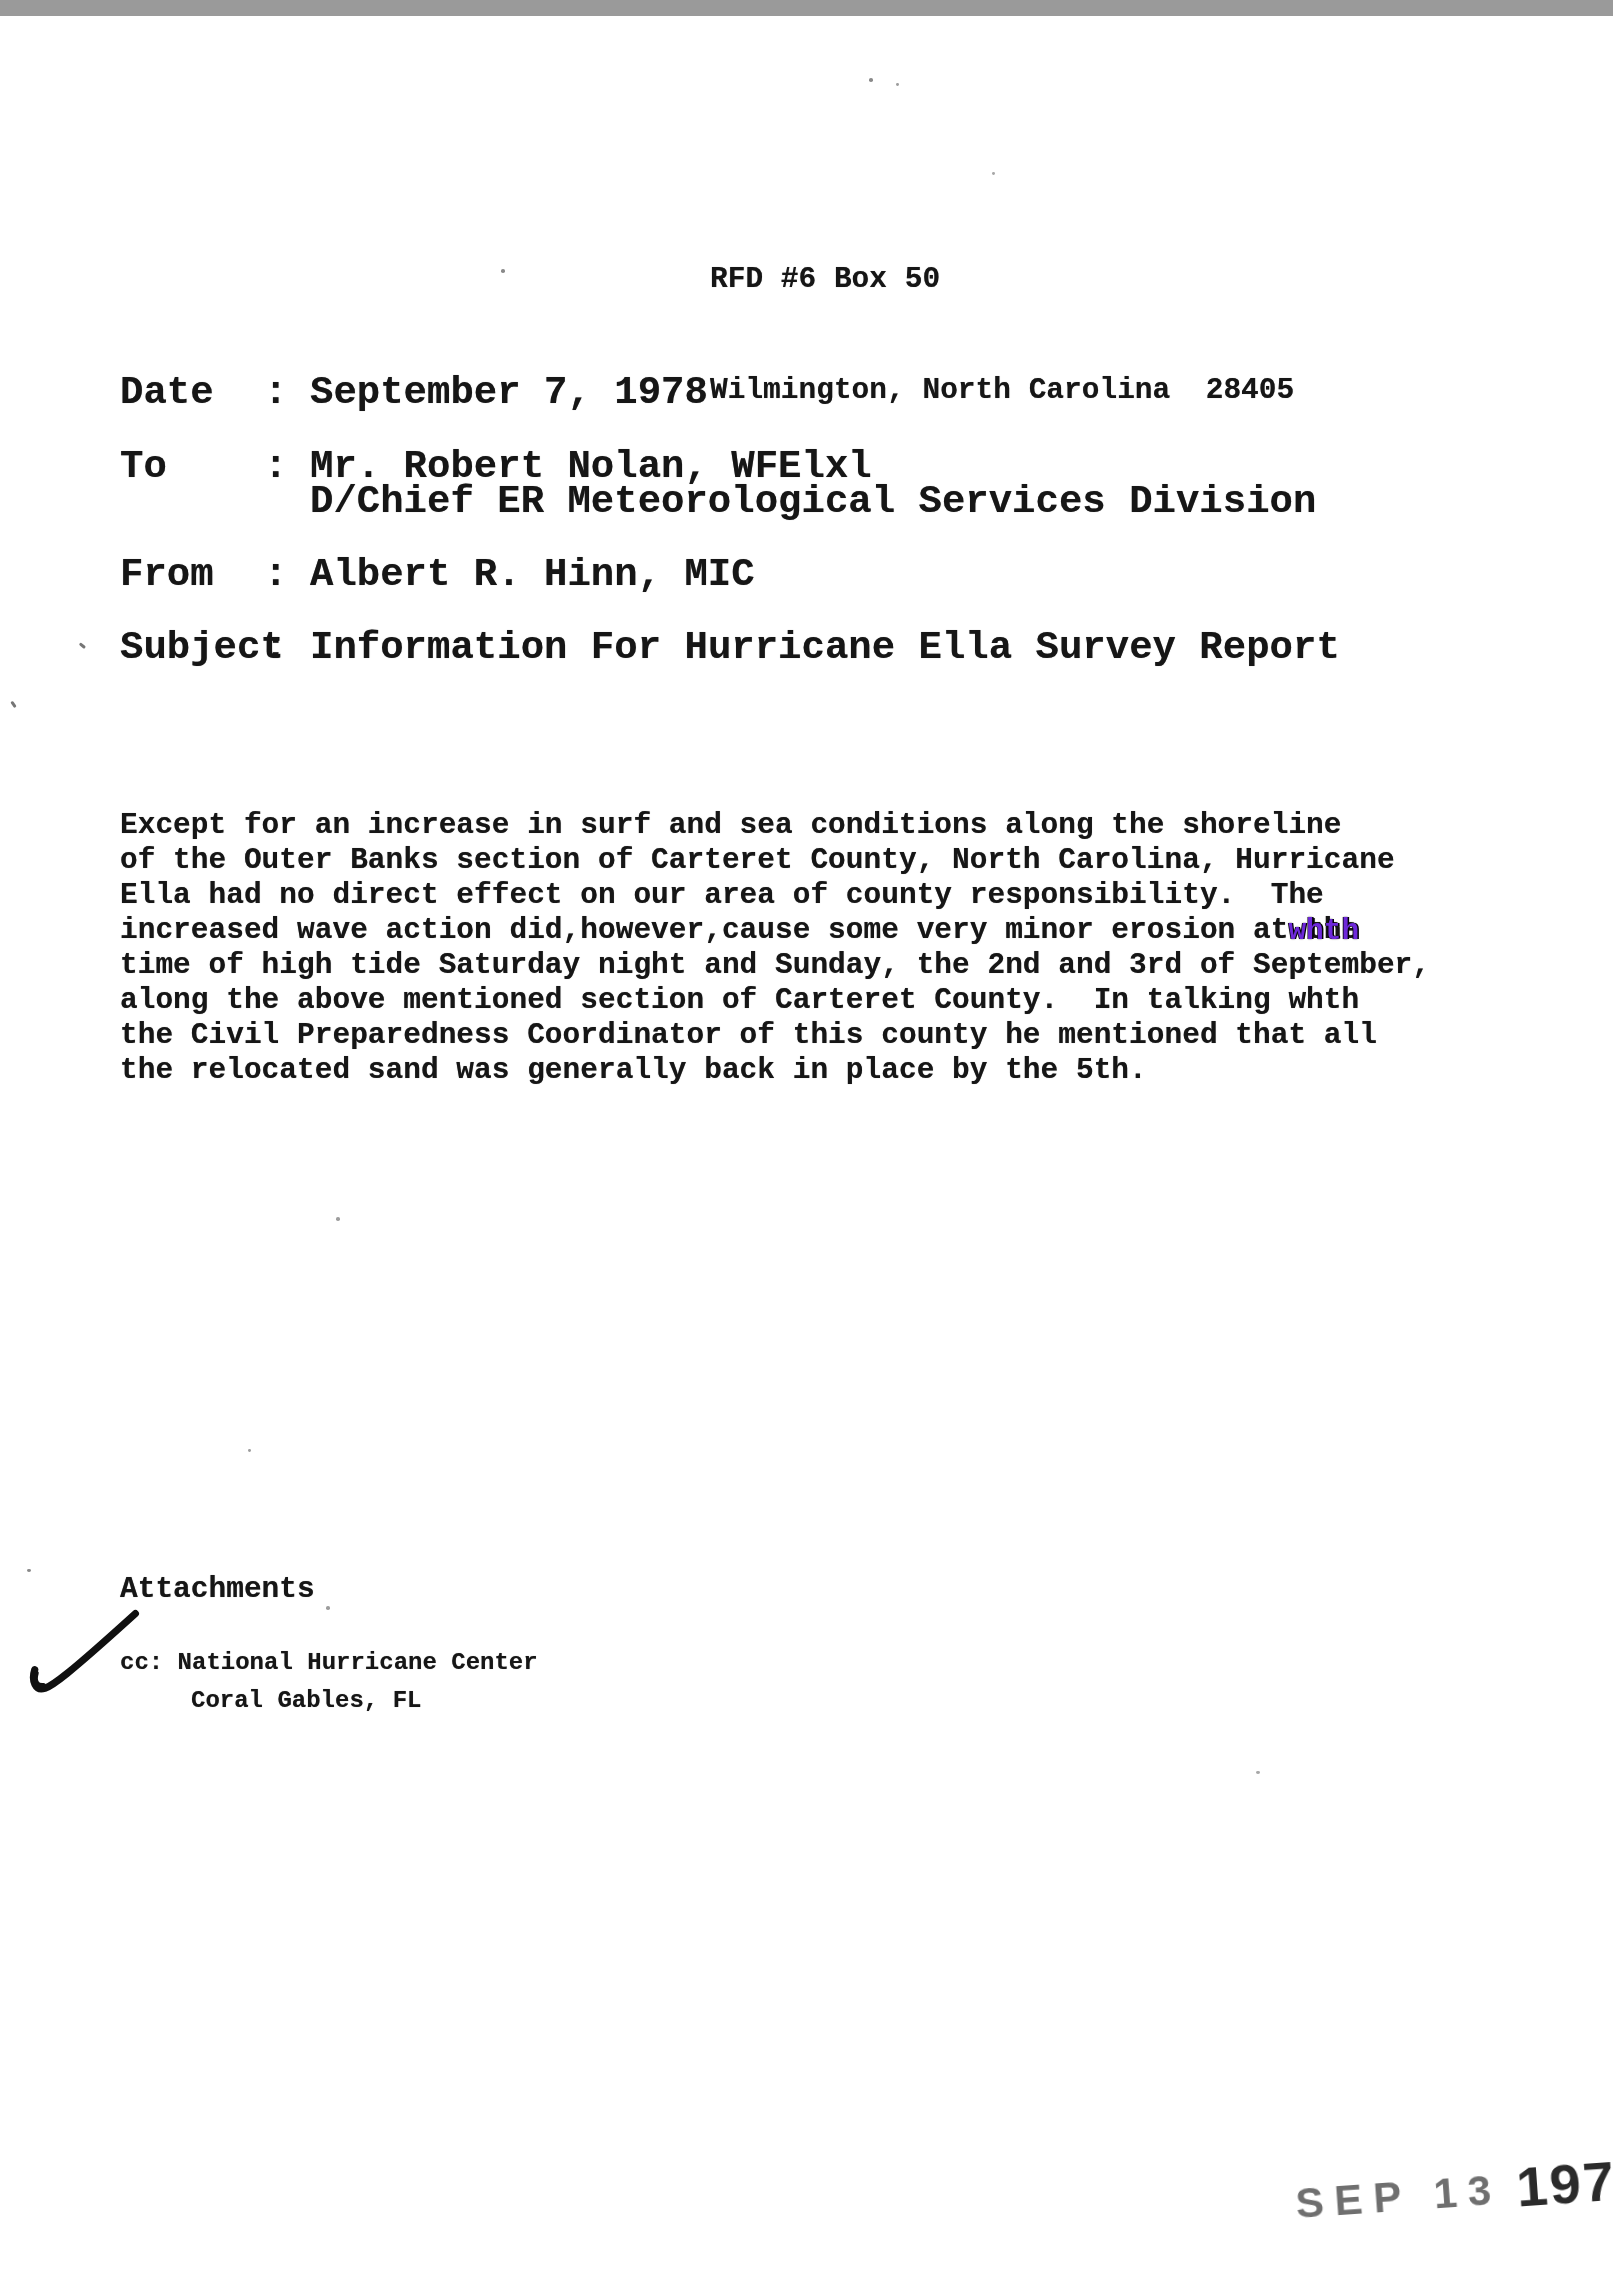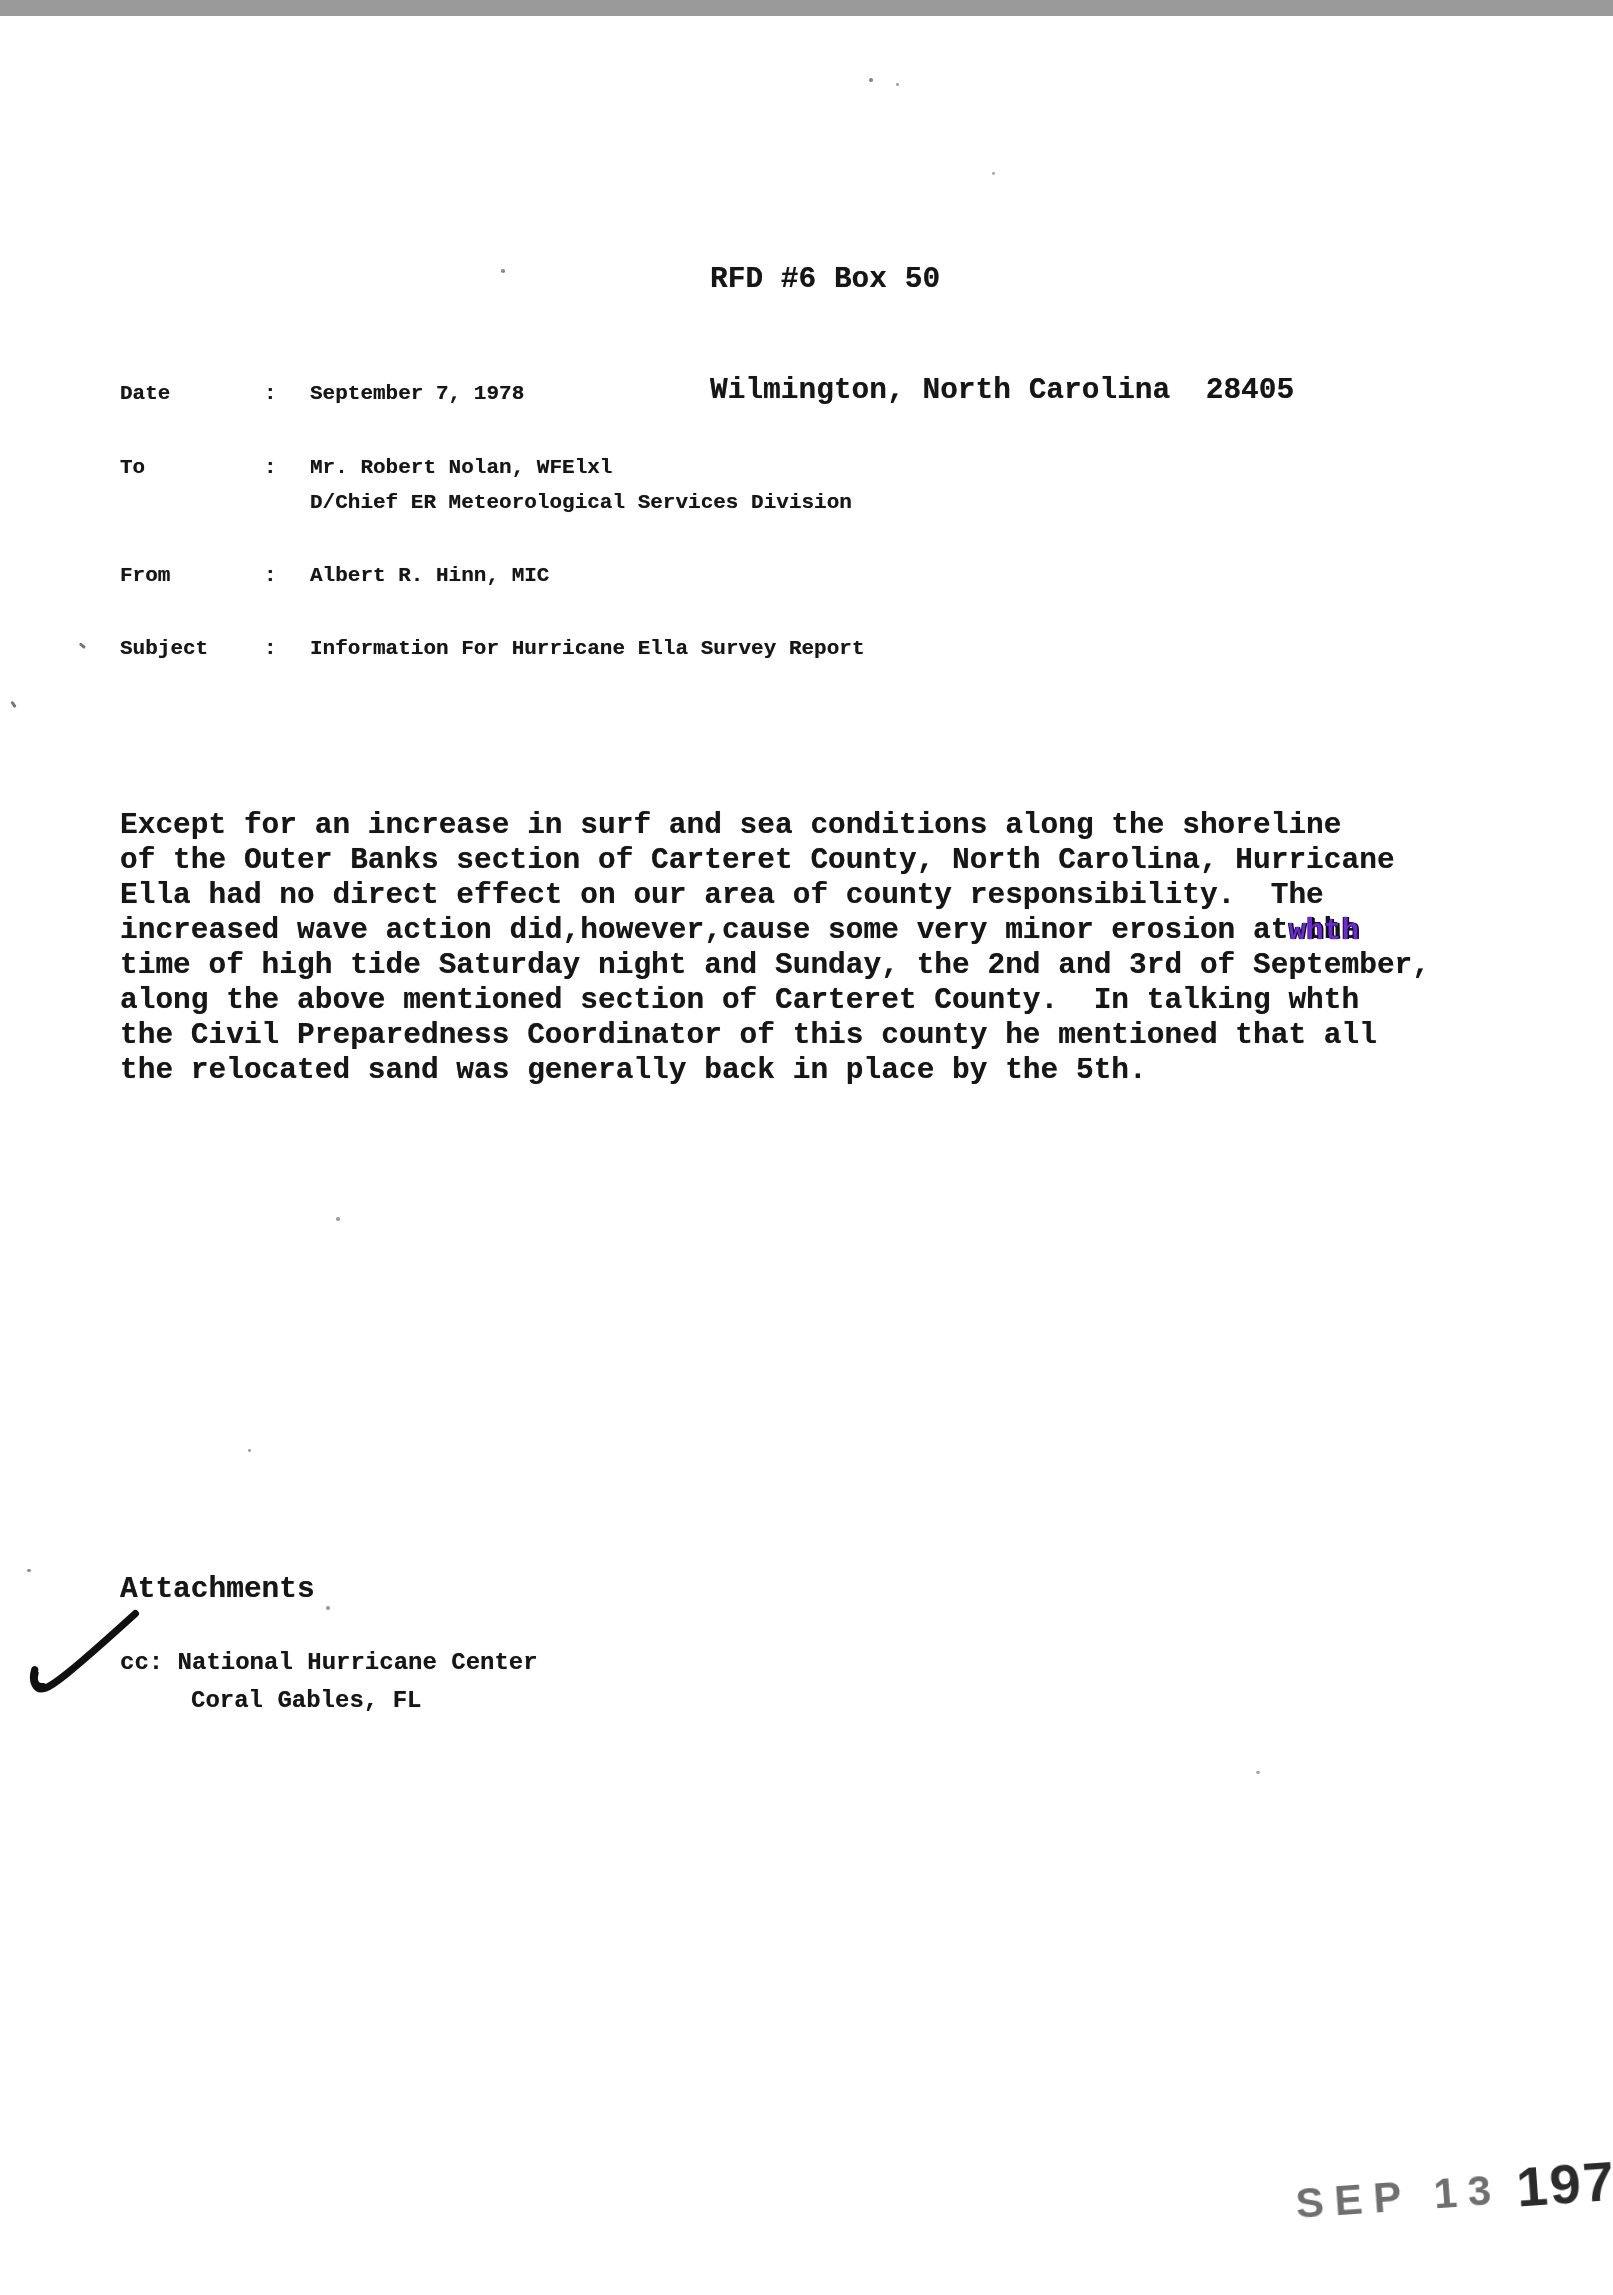--- a/index.html
+++ b/index.html
@@ -24,21 +24,21 @@
 
   .memo-row { position:absolute; left:120px; }
   .memo-row .memo-label { position:absolute; left:0; top:0; white-space:pre; }
   .memo-row .memo-colon { position:absolute; left:144px; top:0; }
   .memo-row .memo-value { position:absolute; left:190px; top:0; white-space:pre; }
   .memo-row .memo-value2 { position:absolute; left:190px; top:35px; white-space:pre; }
   .row-date    { top:360px; }
   .row-to      { top:434px; }
   .row-from    { top:542px; }
   .row-subject { top:615px; }
-  .memo-row, .memo-row span { font-size:21px; line-height:35px; text-shadow:0 0 0.7px rgba(0,0,0,.55); }
+  .memo-row, .memo-row span { font-size:39px; line-height:35px; text-shadow:0 0 0.7px rgba(0,0,0,.55); }
 
   .u { text-decoration-thickness:2.2px; text-underline-offset:5px; }
 
   .para { left:120px; }
   .para-1 { top:722px; }
   .para-2 { top:1050px; }
   .para div { height:35px; }
 
   .overtype {
     position:absolute;

